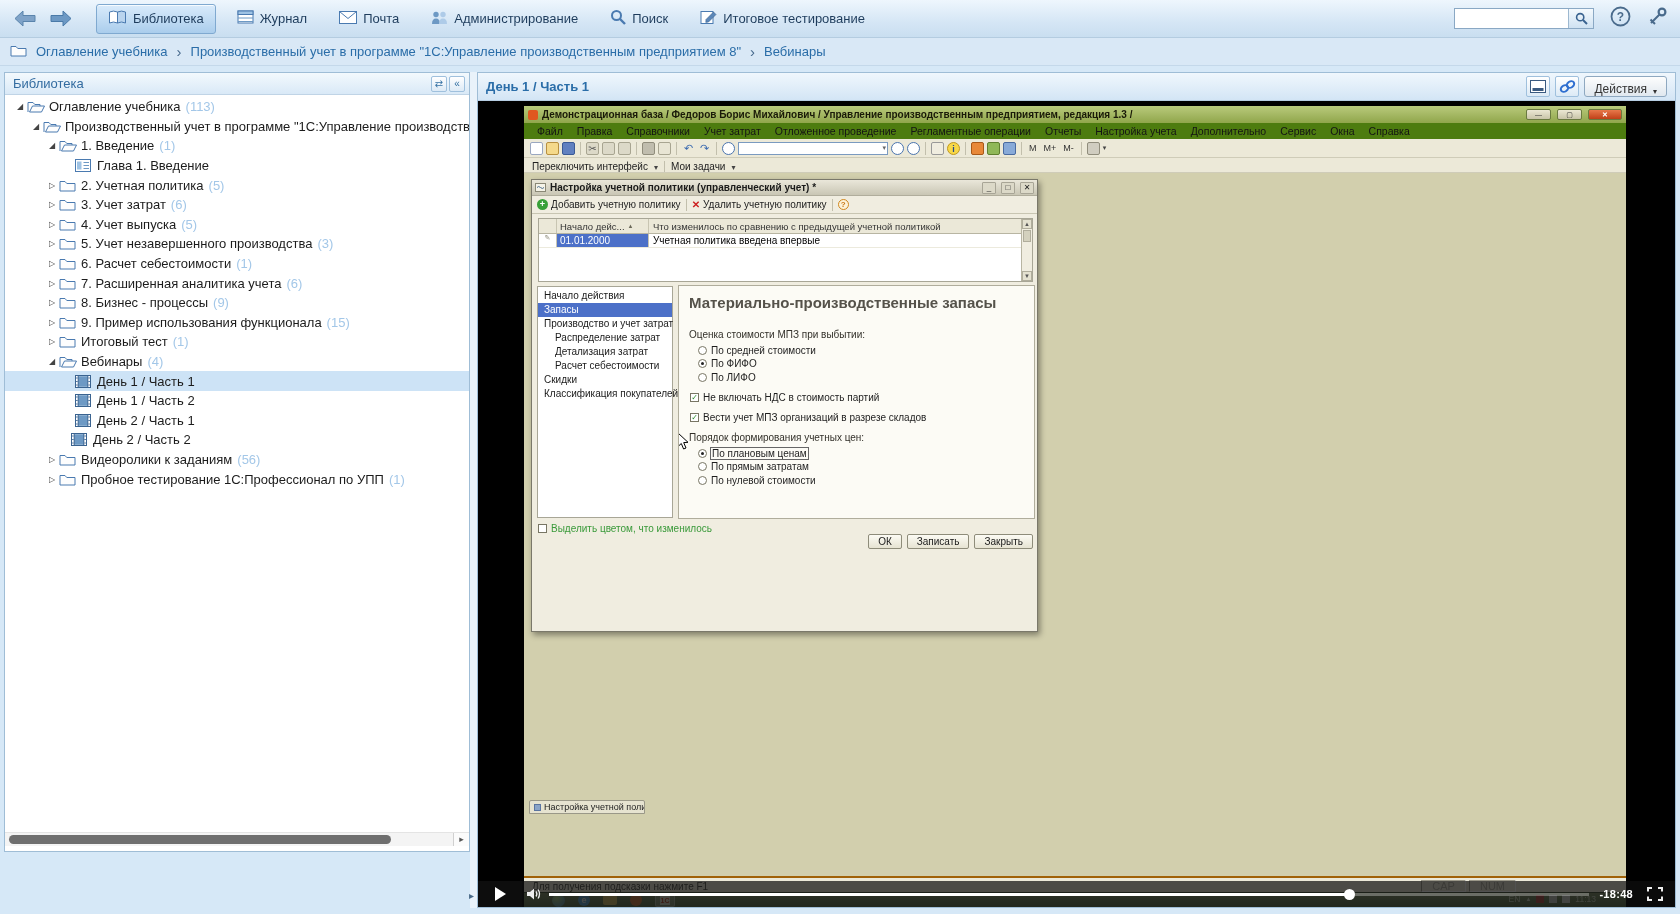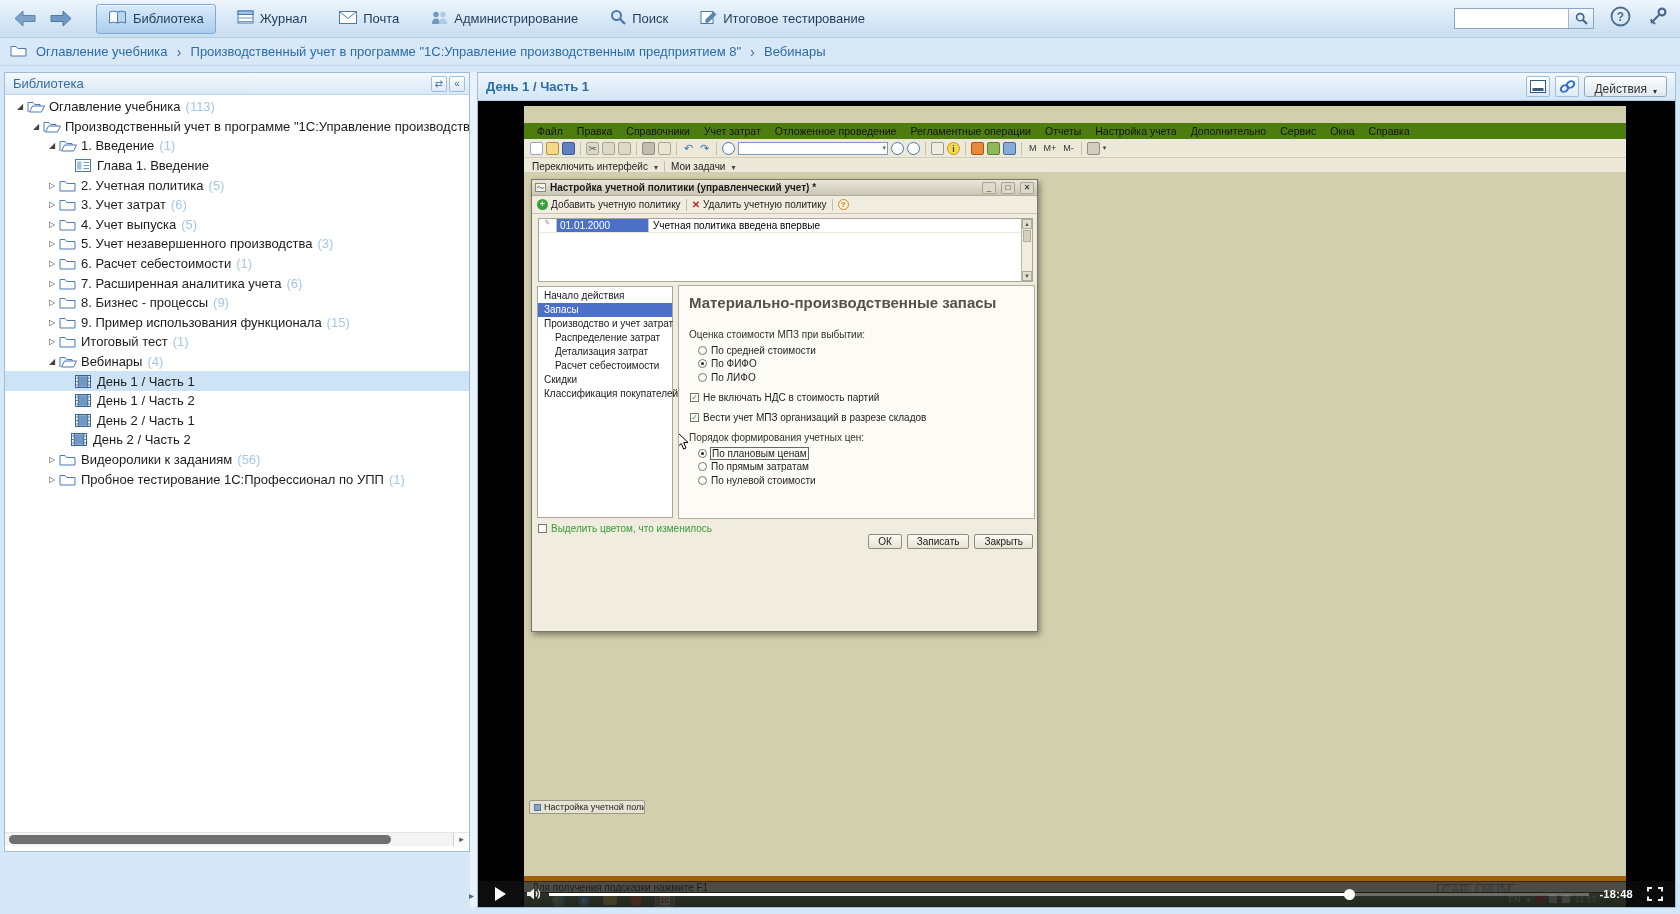--- a/index.html
+++ b/index.html
@@ -122,23 +122,23 @@
   .check-label{font-size:10px;color:#1e1e1e;white-space:nowrap}
   .cursor-arrow{position:absolute;left:-2px;top:146px;pointer-events:none}
   .dlg-check{position:absolute;left:6px;top:343px;display:flex;align-items:center;gap:4px}
   .dlg-check .check-label{color:#3a9a3a;font-size:10px}
   .dlg-btns{position:absolute;right:4px;top:354px;display:flex;gap:5px}
   .dbtn{height:15px;font-size:10px;color:#1a1a1a;background:linear-gradient(#fcfbf4,#e6e3d2);border:1px solid #8e8c7a;border-radius:2px;padding:0 9px;line-height:13px;cursor:pointer}
 
   
   .mdi-tab{position:absolute;left:5px;top:694px;width:116px;height:14px;background:#e6e3d0;border:1px solid #9a9888;border-radius:2px 2px 0 0;display:flex;align-items:center;gap:3px;padding:0 4px;font-size:9px;color:#222;white-space:nowrap;overflow:hidden;cursor:pointer}
   .mdi-ico{width:7px;height:7px;background:#8aa4c8;border:1px solid #5a74a0;flex:0 0 7px}
-  .f-status{position:absolute;left:0;top:770px;width:100%;height:16px;background:#ece9d8;border-top:6px solid #a16207;display:flex;align-items:flex-start;font-size:10px;color:#4a4a42;padding-left:8px}
+  .f-status{position:absolute;left:0;top:770px;width:100%;height:16px;background:#ece9d8;border-top:2px solid #a16207;display:flex;align-items:flex-end;font-size:10px;color:#4a4a42;padding-left:8px}
   .kbd-ind{position:absolute;right:110px;top:2px;display:flex;gap:3px}
-  .kbd-ind span{border:1px solid;border-color:#9a9788 #fff #fff #9a9788;color:#b0ada0;font-size:13px;padding:0 4px;line-height:10px}
+  .kbd-ind span{border:1px solid;border-color:#9a9788 #fff #fff #9a9788;color:#b0ada0;font-size:11px;padding:0 10px;line-height:10px}
   .f-taskbar{position:absolute;left:0;top:786px;width:100%;height:15px;background:linear-gradient(#7a8a64,#586a46);border-top:1px solid #3e4c32;display:flex;align-items:center;gap:13px;padding-left:28px}
   .f-taskbar>*{opacity:.78}
   .orb{width:13px;height:13px;border-radius:50%;background:radial-gradient(circle at 35% 30%,#bce088,#4888c8)}
   .tk-ie{width:12px;height:12px;border-radius:50%;background:#58a8e8;color:#fff;font-size:9px;line-height:12px;text-align:center;font-weight:bold}
   .tk-folder{width:14px;height:10px;background:#e8c868;border-radius:2px}
   .tk-media{width:12px;height:12px;border-radius:50%;background:#e87838}
   .tk-onec{width:20px;height:13px;background:rgba(255,255,255,.28);border:1px solid rgba(255,255,255,.4);border-radius:2px;display:flex;align-items:center;justify-content:center}
   .tk-onec b{font-size:7px;color:#c83820;background:#f0ead8;padding:0 1px;line-height:9px}
   .tray{position:absolute;right:30px;top:1px;display:flex;align-items:center;gap:5px;font-size:8.5px;color:#dde4d4}
   .tray i{width:8px;height:8px;display:inline-block}
@@ -499,20 +499,27 @@
         </div>
       <div class="act-btn">
         <span>Действия</span>
         <span class="caret" id="act-caret" style="font-size:8px;color:#333">▾</span>
       </div>
     </div>
 
     <div class="video">
 
       <div class="frame">
+        <div class="f-title">
+          <span class="f-logo"></span>
+          <span class="f-title-text">Демонстрационная база / Федоров Борис Михайлович /  Управление производственным предприятием, редакция 1.3 /</span>
+          <span class="wb">—</span>
+          <span class="wb">▢</span>
+          <span class="wb close">✕</span>
+        </div>
         <div class="f-menu" id="f-menu">
             <span>Файл</span>
             <span>Правка</span>
             <span>Справочники</span>
             <span>Учет затрат</span>
             <span>Отложенное проведение</span>
             <span>Регламентные операции</span>
             <span>Отчеты</span>
             <span>Настройка учета</span>
             <span>Дополнительно</span>
@@ -580,20 +587,30 @@
             </span>
             <span class="dsep"></span>
             <span class="dlg-tool-item">
               <span class="ico-del">✕</span>
               <span>Удалить учетную политику</span>
             </span>
             <span class="dsep"></span>
             <span class="ico-hlp">?</span>
           </div>
           <div class="dlg-table">
+            <div class="dt-head">
+              <div class="dt-c0"></div>
+              <div class="dt-c1">
+                <span>Начало дейс...</span>
+                <span class="sortmark">▲</span>
+              </div>
+              <div class="dt-c2">
+                <span>Что изменилось по сравнению с предыдущей учетной политикой</span>
+              </div>
+            </div>
             <div class="dt-row">
               <div class="dt-c0">✎</div>
               <div class="dt-c1">01.01.2000</div>
               <div class="dt-c2">Учетная политика введена впервые</div>
             </div>
             <div class="dt-vscroll">
               <span class="vs-btn">▲</span>
               <span class="vs-thumb"></span>
               <span class="vs-sp"></span>
               <span class="vs-btn">▼</span>

